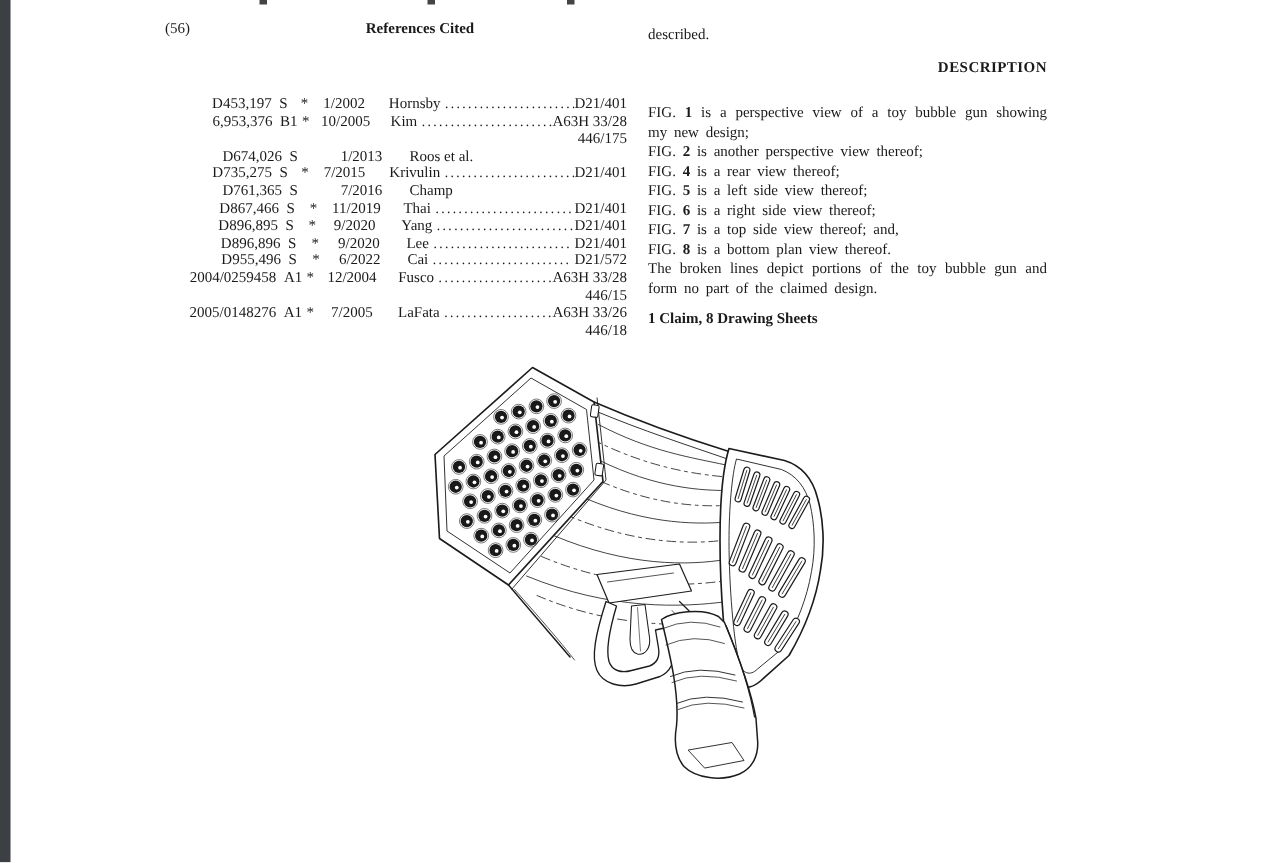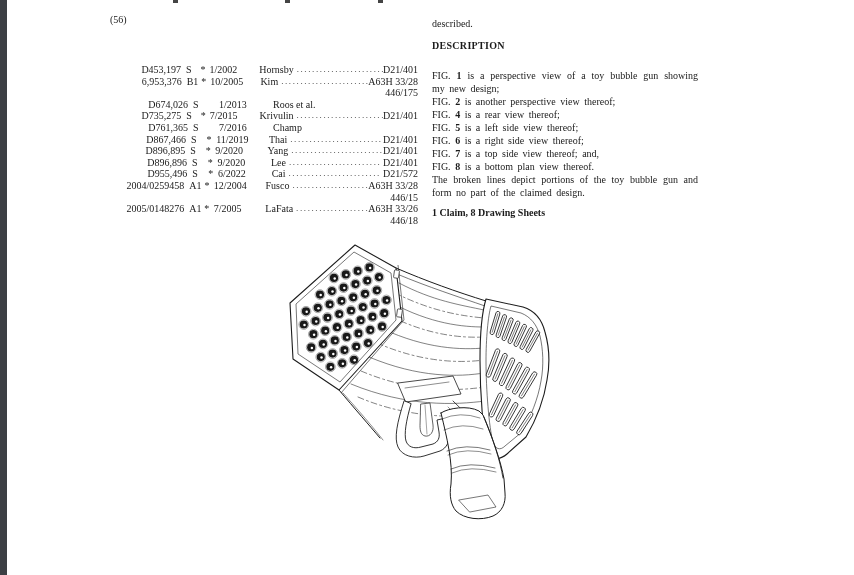--- a/index.html
+++ b/index.html
@@ -12,30 +12,30 @@
   .col-left{position:absolute;left:108px;top:14px;width:312px;font-size:10px;}
   .refs-hd{position:relative;height:12px;}
   .secnum{position:absolute;left:2px;top:0;}
   .refs-title{position:absolute;left:40px;right:8px;text-align:center;font-weight:bold;}
   .us-docs{position:absolute;top:25px;left:0;right:8px;text-align:center;}
   .patent-table{position:absolute;top:50px;left:10px;width:300px;line-height:11.6px;}
   .prow{display:flex;}
   .c-num{width:70px;text-align:right;white-space:nowrap;}
   .c-kind{width:16px;padding-left:5px;}
   .c-star{width:10px;}
-  .c-date{width:44px;text-align:left;white-space:nowrap;}
+  .c-date{width:44px;text-align:center;white-space:nowrap;}
   .c-name{padding-left:10px;white-space:nowrap;font-family:Liberation Serif, serif;}
   .c-leader{flex:1 1 auto;overflow:hidden;white-space:nowrap;letter-spacing:1.6px;
             padding:0 3px;font-size:9px;}
   .c-class{text-align:right;white-space:nowrap;}
   .prow.cont{display:block;text-align:right;}
 
   
   .col-right{position:absolute;left:432px;top:17px;width:266px;font-size:10px;line-height:13px;}
-  .desc-title{margin-top:9px;text-align:left;font-weight:bold;letter-spacing:.3px;}
+  .desc-title{margin-top:9px;text-align:right;font-weight:bold;letter-spacing:.3px;}
   .figlist{margin-top:17px;}
   .figline,.broken-note{text-align:justify;word-spacing:2px;}
   .fl-num{font-weight:bold;}
   .claims{margin-top:7px;text-align:left;font-weight:bold;}
 
   
   .figure-wrap{position:absolute;left:283px;top:241px;width:290px;height:320px;}
   .sk{stroke-width:.55;}
   .dash{stroke-dasharray:6 3 2 3;}
 </style>
@@ -45,20 +45,21 @@
 <div class="screen">
   <div class="left-bar"></div>
 
   <div class="frag" style="left:173px"></div>
   <div class="frag" style="left:285px"></div>
   <div class="frag" style="left:378px"></div>
 
   <div class="col-left">
     <div class="refs-hd">
       <span class="secnum">(56)</span>
+      <span class="refs-title">References Cited</span>
     </div>
 
     <div class="patent-table">
 
         <div class="prow-group">
           <div class="prow">
             <span class="c-num">D453,197</span>
             <span class="c-kind">S</span>
             <span class="c-star">*</span>
             <span class="c-date">1/2002</span>

